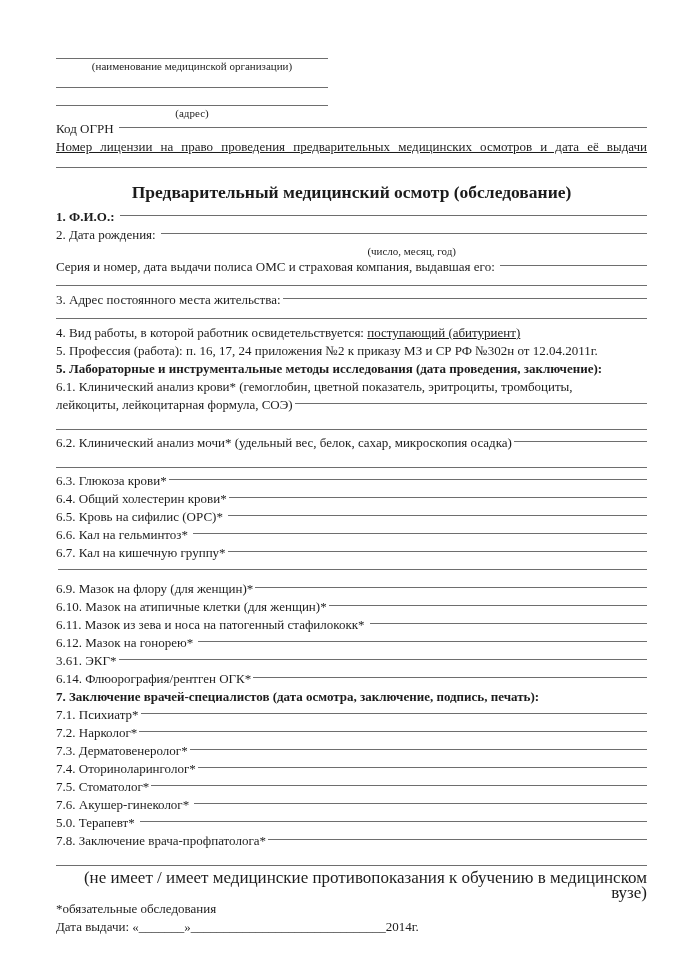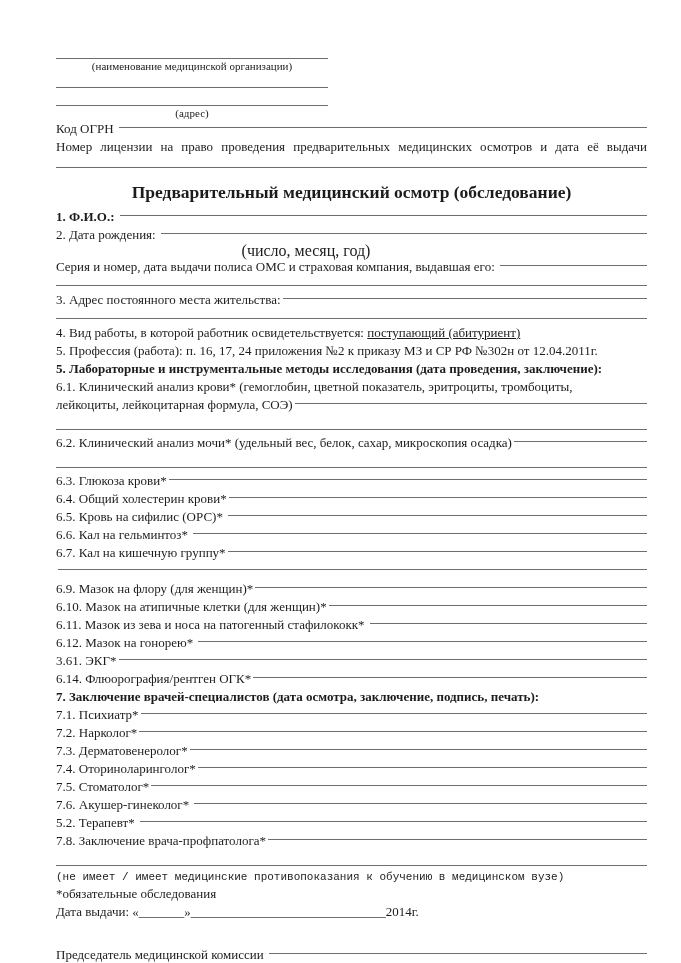--- a/index.html
+++ b/index.html
@@ -10,23 +10,23 @@
     font-family:"Liberation Serif","DejaVu Serif",serif;
     font-size:13px; color:#1c1c1c; overflow:hidden;
   }
   .ln { line-height:18px; min-height:18px; }
   .b { font-weight:bold; }
   .field { display:flex; align-items:center; }
   .lbl { white-space:pre; }
   .fill { flex:1; border-bottom:1px solid #6e6e6e; margin:0 0 3px 2px; }
   .rule { border-bottom:1px solid #6e6e6e; height:9px; margin-bottom:5px; }
   .rulesp { border-bottom:1px solid #6e6e6e; height:9px; margin-top:6px; margin-bottom:4px; }
-  .cap { font-size:16px; line-height:14px; min-height:14px; width:300px; margin-left:100px; text-align:center; }
-  .capc { font-size:11px; line-height:15px; min-height:15px; text-align:left;font-family:Liberation Mono, monospace; }
-  .just { text-align:justify; text-align-last:justify; }
+  .cap { font-size:11px; line-height:14px; min-height:14px; width:300px; margin-left:100px; text-align:right; }
+  .capc { font-size:17px; line-height:15px; min-height:15px; text-align:right; }
+  .just { text-align:justify; text-align-last:justify;text-decoration:underline; }
   .ul-val { text-decoration:underline;margin-top:36px; }
   
   .hblock { width:272px; }
   .hrule1 { border-bottom:1px solid #6e6e6e; height:8px; }
   .hcap { font-size:11px; line-height:14px; text-align:center; }
   .hrule2 { border-bottom:1px solid #6e6e6e; height:14px; }
   .hrule3 { border-bottom:1px solid #6e6e6e; height:17px; }
   .fullrule { border-bottom:1px solid #6e6e6e; height:11px; margin-bottom:4px; }
   .title { text-align:center; font-weight:bold; font-size:17.5px; line-height:24px; margin:12px 0 4px 0; }
   
@@ -160,21 +160,21 @@
       </div>
       <div class="ln field">
         <span class="lbl">7.5. Стоматолог*</span>
         <span class="fill"></span>
       </div>
       <div class="ln field">
         <span class="lbl">7.6. Акушер-гинеколог* </span>
         <span class="fill"></span>
       </div>
       <div class="ln field">
-        <span class="lbl">5.2. Терапевт* </span>
+        <span class="lbl">5.0. Терапевт* </span>
         <span class="fill"></span>
       </div>
       <div class="ln field">
         <span class="lbl">7.8. Заключение врача-профпатолога*</span>
         <span class="fill"></span>
       </div>
       <div class="rulesp"></div>
       <div class="capc">(не имеет / имеет медицинские противопоказания к обучению в медицинском вузе)</div>
       <div class="ln">*обязательные обследования</div>
       <div class="ln">Дата выдачи: «_______»______________________________2014г.</div>

